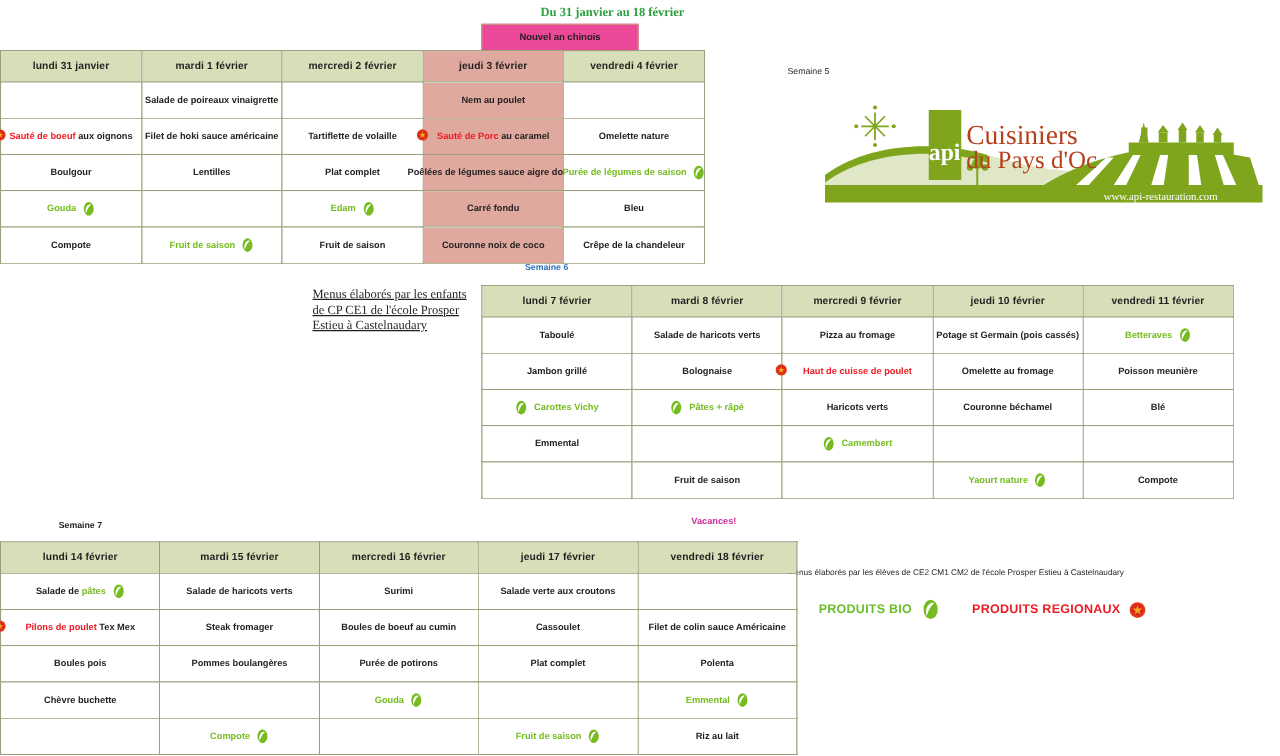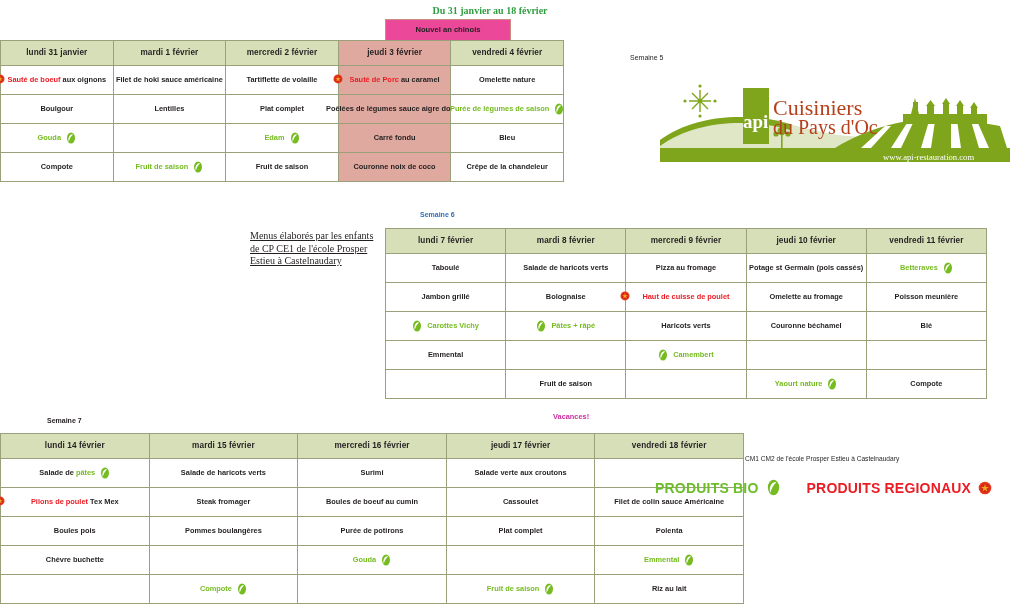--- a/index.html
+++ b/index.html
@@ -89,21 +89,21 @@
   }
   .note-plain{
     font-size:6.6px;
     color:#231f20;
     font-weight:normal;
   }
 
   
   .legend{display:flex;align-items:center;gap:26px;}
   .legend-item{display:flex;align-items:center;gap:7px;}
-  .legend-item .lbl{font-size:14px;font-weight:bold;letter-spacing:.2px;}
+  .legend-item .lbl{font-size:10px;font-weight:bold;letter-spacing:.2px;}
   .legend-item .leaf{width:15px;height:17px;}
   .legend-item .rosette{width:14px;height:14px;}
   .lbl-bio{color:#6cbd2a;}
   .lbl-reg{color:#ec1c24;}
 
   
   .logo{position:absolute;}
 </style>
 </head>
 <body>
@@ -115,20 +115,41 @@
 <div class="abs semaine" style="left:630px;top:54px;">Semaine 5</div>
 
 <table class="week" id="tbl-week5" style="left:0px;top:40px;width:564px;">
     <tbody>
       <tr>
         <td class="hdr"><span>lundi 31 janvier</span></td>
         <td class="hdr"><span>mardi 1 février</span></td>
         <td class="hdr"><span>mercredi 2 février</span></td>
         <td class="hdr hl"><span>jeudi 3 février</span></td>
         <td class="hdr"><span>vendredi 4 février</span></td>
+      </tr>
+      <tr>
+        <td class="body">
+          <span class="cell"></span>
+        </td>
+        <td class="body">
+          <span class="cell">
+            <span class="txt dark">Salade de poireaux vinaigrette</span>
+          </span>
+        </td>
+        <td class="body">
+          <span class="cell"></span>
+        </td>
+        <td class="body hl">
+          <span class="cell">
+            <span class="txt dark">Nem au poulet</span>
+          </span>
+        </td>
+        <td class="body">
+          <span class="cell"></span>
+        </td>
       </tr>
       <tr>
         <td class="body">
           <span class="icon-left"><span class="rosette"><svg viewBox="0 0 20 20" width="10" height="10" xmlns="http://www.w3.org/2000/svg">
                 <circle cx="10" cy="10" r="9" fill="#e8361f"></circle>
                 <circle cx="10" cy="10" r="6.6" fill="#d42a14"></circle>
                 <path d="M10 4.2 L 11.3 8.4 L 15.6 8.4 L 12.1 11 L 13.4 15.1 L 10 12.5 L 6.6 15.1 L 7.9 11 L 4.4 8.4 L 8.7 8.4 Z" fill="#f5a623"></path>
               </svg></span></span>
           <span class="cell">
             <span class="txt"><span class="red">Sauté de boeuf</span><span class="dark"> aux oignons</span></span>
@@ -481,21 +502,21 @@
       </tr>
     </tbody>
   </table>
 
 <div class="abs semaine" style="left:47px;top:417px;font-weight:bold;">Semaine 7</div>
 
 <div class="abs vacances" style="left:553px;top:412px;">Vacances!</div>
 
 <div class="abs note-plain" style="left:630px;top:455px;width:300px;">Menus élaborés par les élèves de CE2 CM1 CM2 de l'école Prosper Estieu à Castelnaudary</div>
 
-<table class="week" id="tbl-week7" style="left:0px;top:433px;width:744px;padding-left:48px;">
+<table class="week" id="tbl-week7" style="left:0px;top:433px;width:638px;padding-left:48px;">
     <tbody>
       <tr>
         <td class="hdr"><span>lundi 14 février</span></td>
         <td class="hdr"><span>mardi 15 février</span></td>
         <td class="hdr"><span>mercredi 16 février</span></td>
         <td class="hdr"><span>jeudi 17 février</span></td>
         <td class="hdr"><span>vendredi 18 février</span></td>
       </tr>
       <tr>
         <td class="body">

